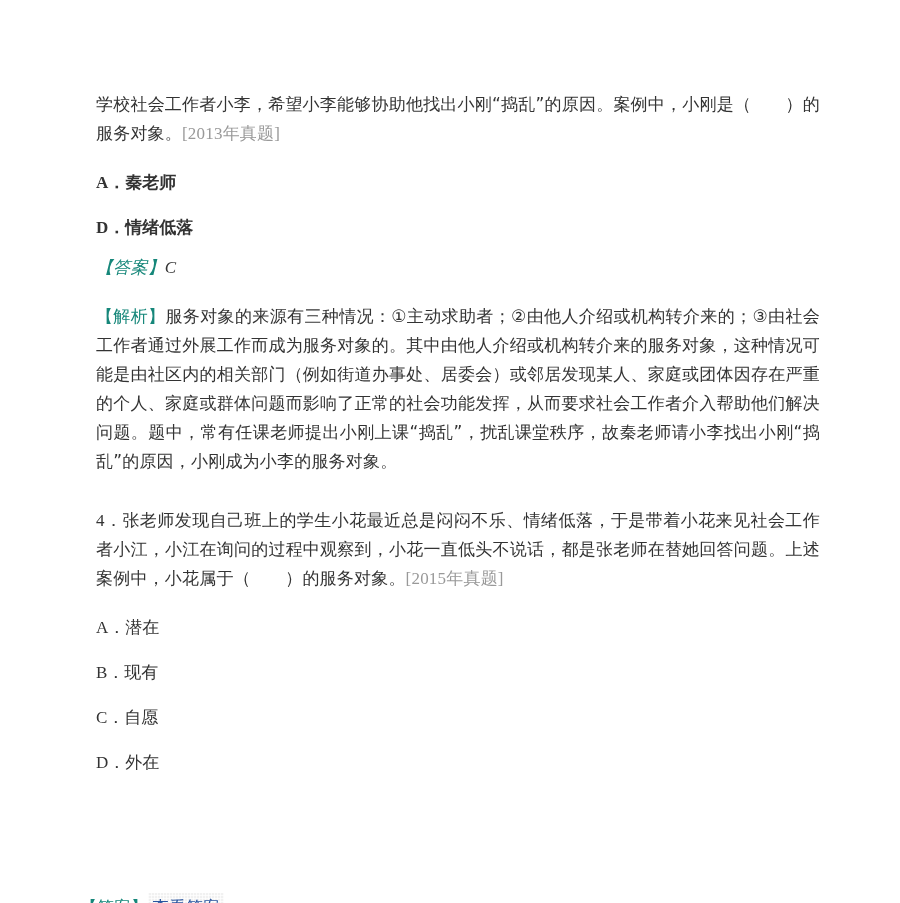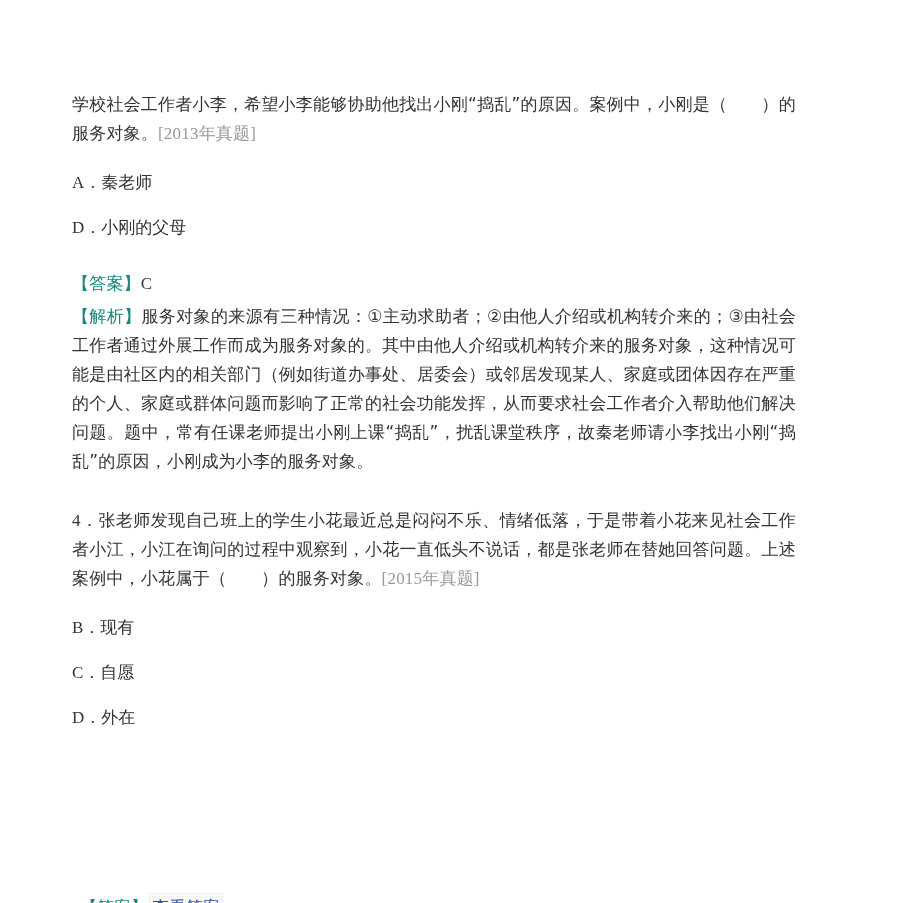--- a/index.html
+++ b/index.html
@@ -10,21 +10,21 @@
   body {
     width: 900px;
     height: 903px;
     overflow: hidden;
     position: relative;
     font-family: "DejaVu Sans", "Liberation Sans", sans-serif;
     color: #333333;
   }
   .content {
     position: absolute;
-    left: 72px;
+    left: 96px;
     top: 90px;
     width: 724px;
     font-size: 17px;
     line-height: 29px;
   }
   .para {
     margin: 0;
     text-align: justify;
     letter-spacing: 0.2px;
   }
@@ -42,32 +42,33 @@
   }
   .option .letter {
     font-family: "Liberation Serif", "DejaVu Serif", serif;
   }
   .label {
     color: #16877a;
   }
   .answer-row {
     margin-top: 3px;
     height: 45px;
-    line-height: 60px;
+    line-height: 28px;
+    font-style: italic;
   }
   .answer-value {
     font-family: "Liberation Serif", "DejaVu Serif", serif;
   }
   .analysis {
     margin-top: 4px;
   }
   .q4 {
     margin-top: 30px;
   }
-  .q1-opts { margin-top: 12px; }
+  .q1-opts { margin-top: 12px; font-weight: bold; }
   .q4-opts { margin-top: 12px; }
   .reveal-row {
     position: absolute;
     left: 80px;
     top: 893px;
     width: 724px;
     height: 30px;
     font-size: 17px;
     line-height: 28px;
   }
@@ -90,38 +91,41 @@
 
   <p class="para">
     <span>学校社会工作者小李，希望小李能够协助他找出小刚“捣乱”的原因。案例中，小刚是（　　）的服务对象。</span><span class="tag">[2013年真题]</span>
   </p>
 
   <div class="q1-opts">
     <p class="option">
       <span class="letter">A．</span><span>秦老师</span>
     </p>
     <p class="option">
-      <span class="letter">D．</span><span>小刚的父母</span>
+      <span class="letter">D．</span><span>情绪低落</span>
     </p>
   </div>
 
   <p class="para answer-row">
     <span class="label">【答案】</span><span class="answer-value">C</span>
   </p>
 
   <p class="para analysis">
     <span class="label">【解析】</span><span>服务对象的来源有三种情况：①主动求助者；②由他人介绍或机构转介来的；③由社会工作者通过外展工作而成为服务对象的。其中由他人介绍或机构转介来的服务对象，这种情况可能是由社区内的相关部门（例如街道办事处、居委会）或邻居发现某人、家庭或团体因存在严重的个人、家庭或群体问题而影响了正常的社会功能发挥，从而要求社会工作者介入帮助他们解决问题。题中，常有任课老师提出小刚上课“捣乱”，扰乱课堂秩序，故秦老师请小李找出小刚“捣乱”的原因，小刚成为小李的服务对象。</span>
   </p>
 
   <p class="para q4">
     <span class="serif">4．</span><span>张老师发现自己班上的学生小花最近总是闷闷不乐、情绪低落，于是带着小花来见社会工作者小江，小江在询问的过程中观察到，小花一直低头不说话，都是张老师在替她回答问题。上述案例中，小花属于（　　）的服务对象。</span><span class="tag">[2015年真题]</span>
   </p>
 
   <div class="q4-opts">
     <p class="option">
+      <span class="letter">A．</span><span>潜在</span>
+    </p>
+    <p class="option">
       <span class="letter">B．</span><span>现有</span>
     </p>
     <p class="option">
       <span class="letter">C．</span><span>自愿</span>
     </p>
     <p class="option">
       <span class="letter">D．</span><span>外在</span>
     </p>
   </div>
 </div>

